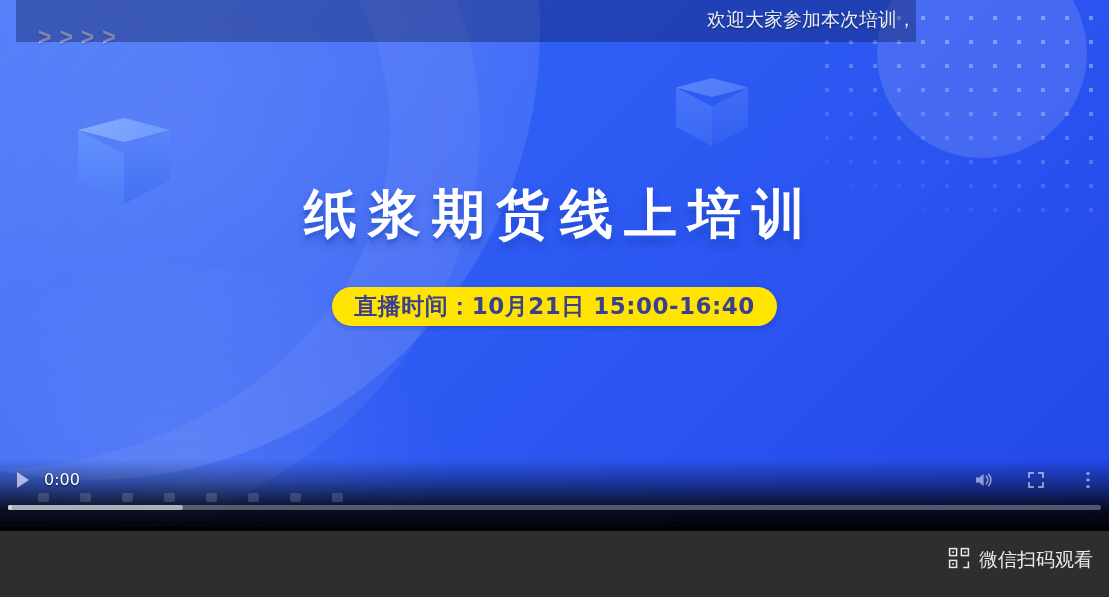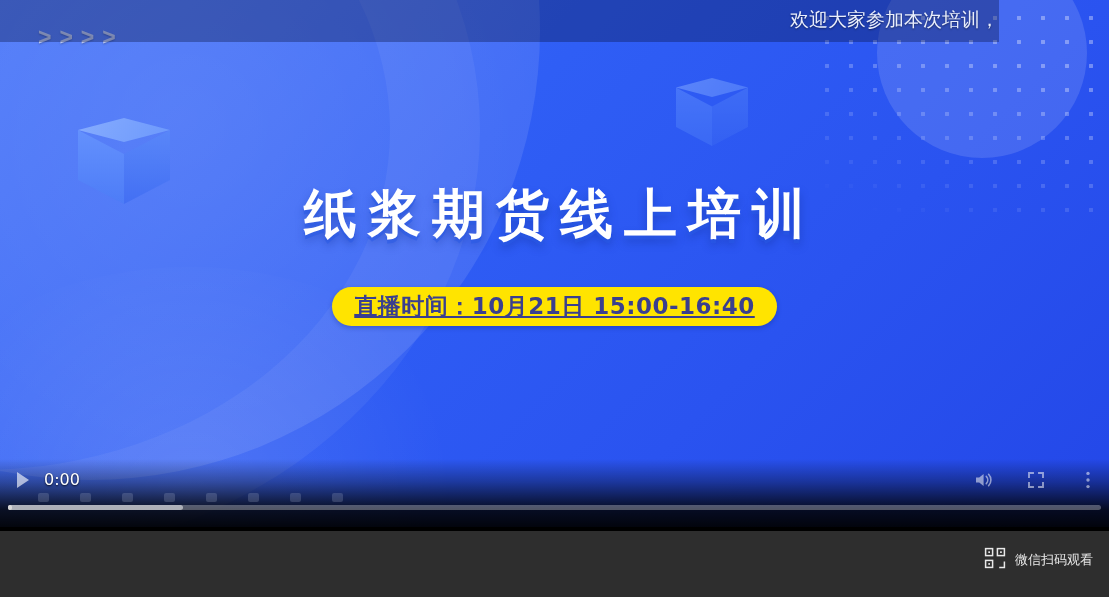--- a/index.html
+++ b/index.html
@@ -57,24 +57,24 @@
      font-family:Liberation Mono, monospace;
      font-size:53px;font-weight:700;color:#ffffff;letter-spacing:11px;
      text-indent:11px;line-height:1;
      text-shadow:0 4px 0 rgba(40,90,230,.55), 0 6px 10px rgba(12,40,140,.40);}
 
   
   .badge-wrap{position:absolute;left:0;top:287px;width:1109px;text-align:center;}
   .badge{display:inline-block;background:#ffe400;color:#3a3f8f;border-radius:20px;
      padding:6px 22px 7px 22px;font-size:23px;font-weight:700;letter-spacing:.5px;
      font-family:"DejaVu Sans","Liberation Sans",sans-serif;
-     box-shadow:0 2px 5px rgba(10,30,110,.28);line-height:1.15;text-decoration:underline;}
-
-  
-  .marquee-band{position:absolute;left:0;top:0;width:999px;height:42px;
+     box-shadow:0 2px 5px rgba(10,30,110,.28);line-height:1.15;}
+
+  
+  .marquee-band{position:absolute;left:16px;top:0;width:900px;height:42px;
      background:rgba(6,14,60,.34);overflow:hidden;}
   .marquee-text{position:absolute;right:0px;top:7px;white-space:nowrap;
      font-size:19px;color:#e9eefc;font-family:"DejaVu Sans","Liberation Sans",sans-serif;
      text-shadow:0 1px 2px rgba(0,0,0,.45);}
 
   
   .controls{position:absolute;left:0;bottom:0;width:1109px;height:72px;
      background:linear-gradient(to top,rgba(0,0,0,.97) 0%,rgba(0,0,0,.85) 30%,rgba(0,0,0,.35) 68%,rgba(0,0,0,0) 100%);}
 
   .btn-play{position:absolute;left:12px;top:10px;width:22px;height:22px;cursor:pointer;}
@@ -96,21 +96,21 @@
      background:rgba(255,255,255,.52);}
   .scrub .play{position:absolute;left:0;top:0;height:100%;width:0.4%;border-radius:3px;background:#d8d8d8;}
 
   .right-ctrls{position:absolute;right:6px;top:8px;display:flex;align-items:center;gap:22px;}
   .ic{width:30px;height:26px;display:flex;align-items:center;justify-content:center;
      cursor:pointer;opacity:.52;}
 
   
   .footer{position:absolute;left:0;top:531px;width:1109px;height:66px;background:#2e2e2e;}
   .wechat{position:absolute;right:16px;top:16px;display:flex;align-items:center;gap:9px;cursor:pointer;}
-  .wechat-label{font-size:13px;color:#e8e8e8;font-family:"DejaVu Sans","Liberation Sans",sans-serif;}
+  .wechat-label{font-size:19px;color:#e8e8e8;font-family:"DejaVu Sans","Liberation Sans",sans-serif;}
 </style>
 </head>
 <body>
 
 <div id="app">
 
   <div class="video-stage">
 
     <div class="poster">
 

